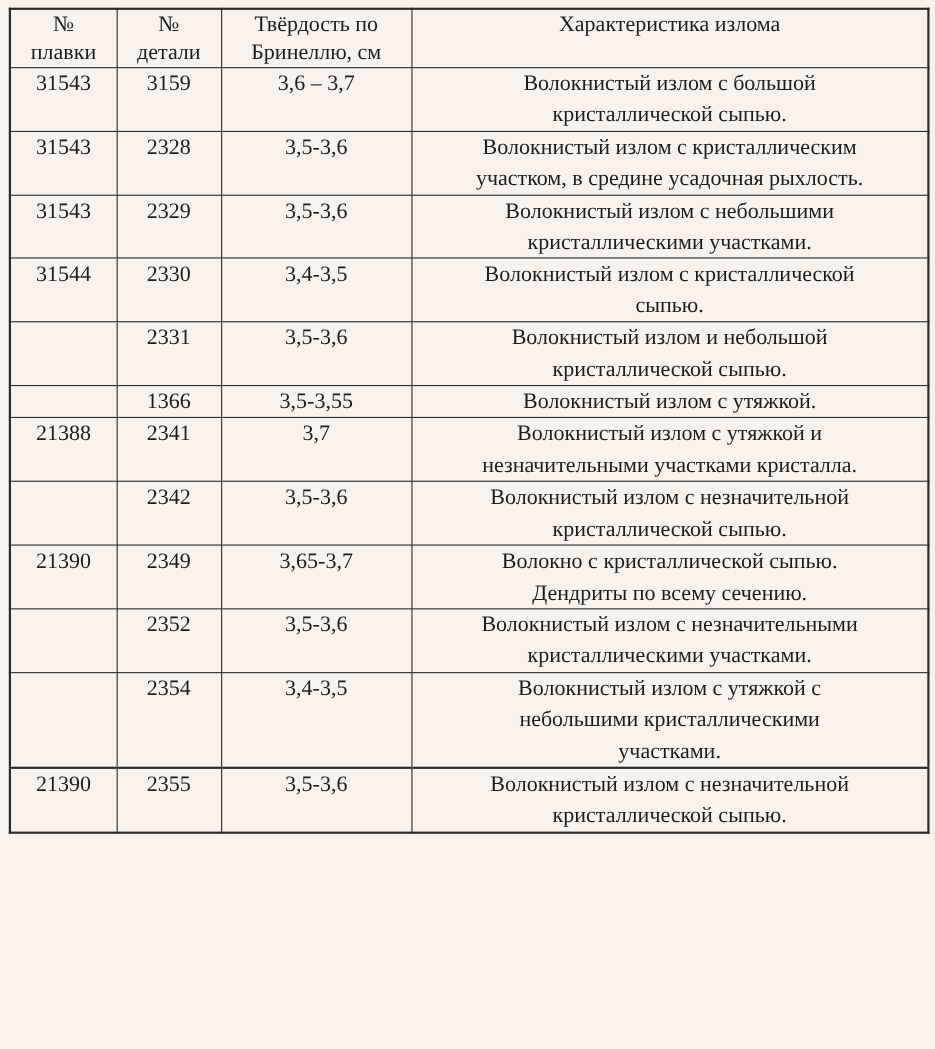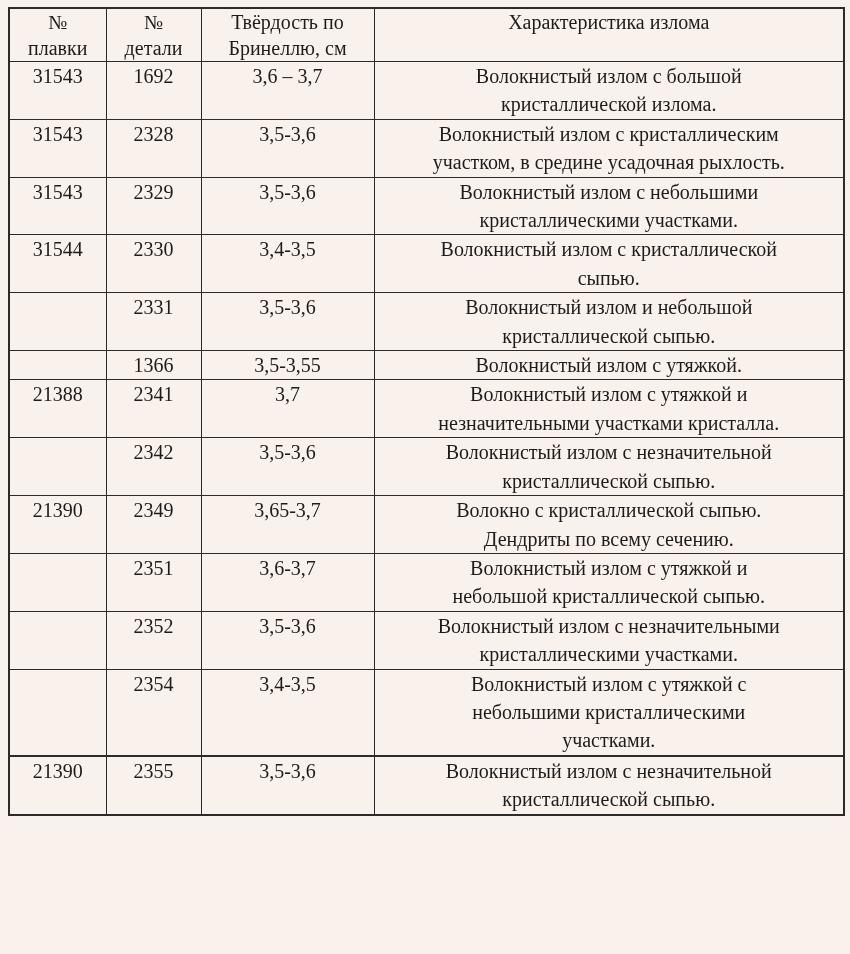--- a/index.html
+++ b/index.html
@@ -71,24 +71,24 @@
         <th>№
 детали</th>
         <th>Твёрдость по
 Бринеллю, см</th>
         <th>Характеристика излома</th>
       </tr>
     </thead>
     <tbody id="table-body">
         <tr>
     <td>31543</td>
-    <td>1692</td>
+    <td>3159</td>
     <td>3,6 – 3,7</td>
     <td>Волокнистый излом с большой
-кристаллической излома.</td>
+кристаллической сыпью.</td>
   </tr>
         <tr>
     <td>31543</td>
     <td>2328</td>
     <td>3,5-3,6</td>
     <td>Волокнистый излом с кристаллическим
 участком, в средине усадочная рыхлость.</td>
   </tr>
         <tr>
     <td>31543</td>
@@ -133,27 +133,20 @@
   </tr>
         <tr>
     <td>21390</td>
     <td>2349</td>
     <td>3,65-3,7</td>
     <td>Волокно с кристаллической сыпью.
 Дендриты по всему сечению.</td>
   </tr>
         <tr>
     <td></td>
-    <td>2351</td>
-    <td>3,6-3,7</td>
-    <td>Волокнистый излом с утяжкой и
-небольшой кристаллической сыпью.</td>
-  </tr>
-        <tr>
-    <td></td>
     <td>2352</td>
     <td>3,5-3,6</td>
     <td>Волокнистый излом с незначительными
 кристаллическими участками.</td>
   </tr>
         <tr>
     <td></td>
     <td>2354</td>
     <td>3,4-3,5</td>
     <td>Волокнистый излом с утяжкой с

